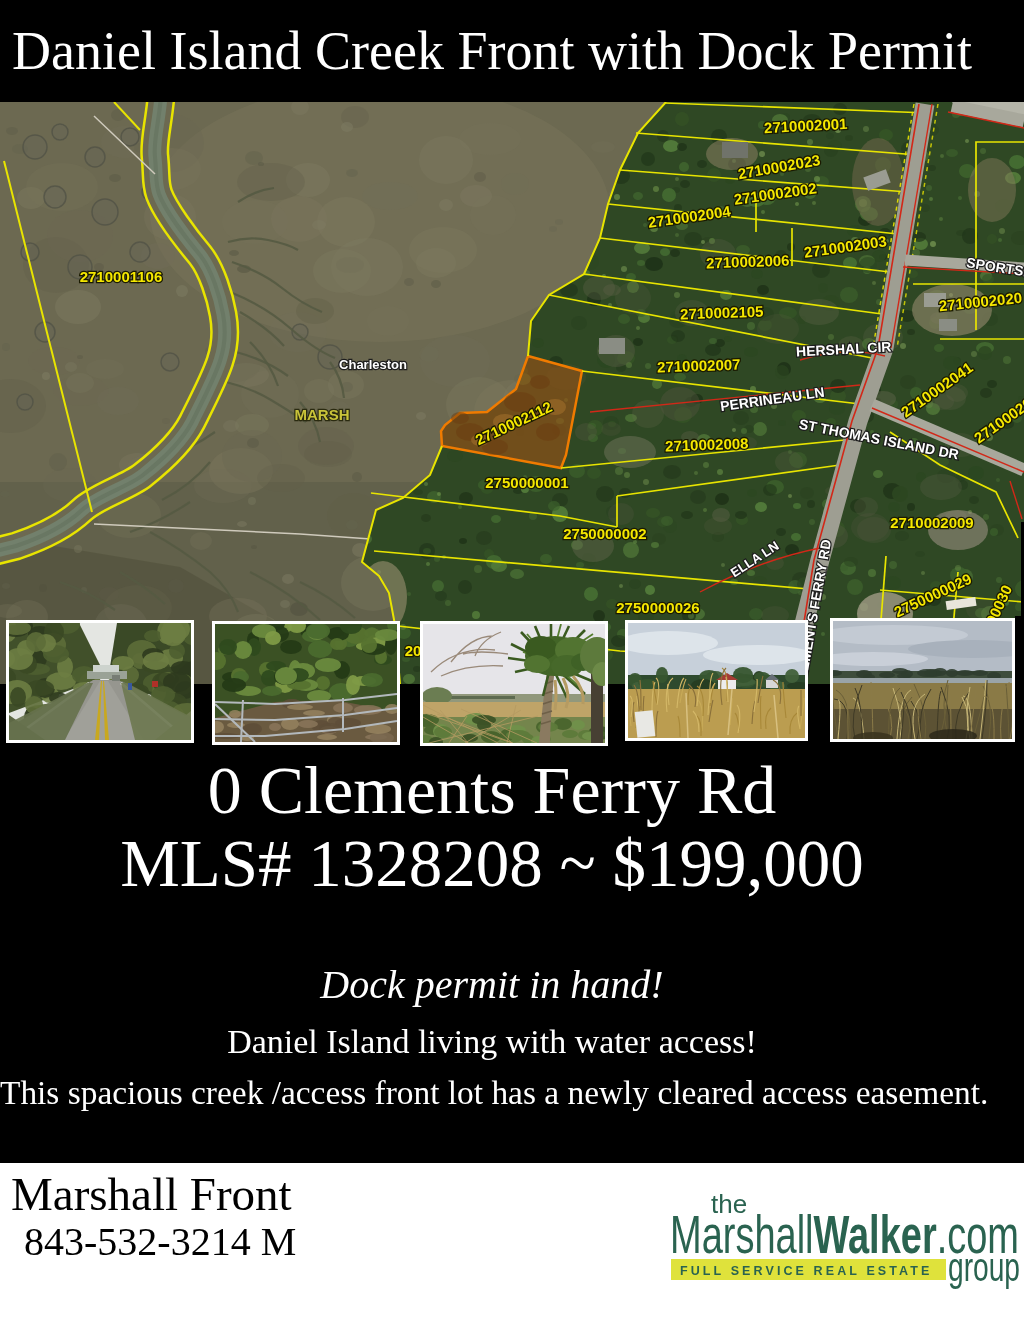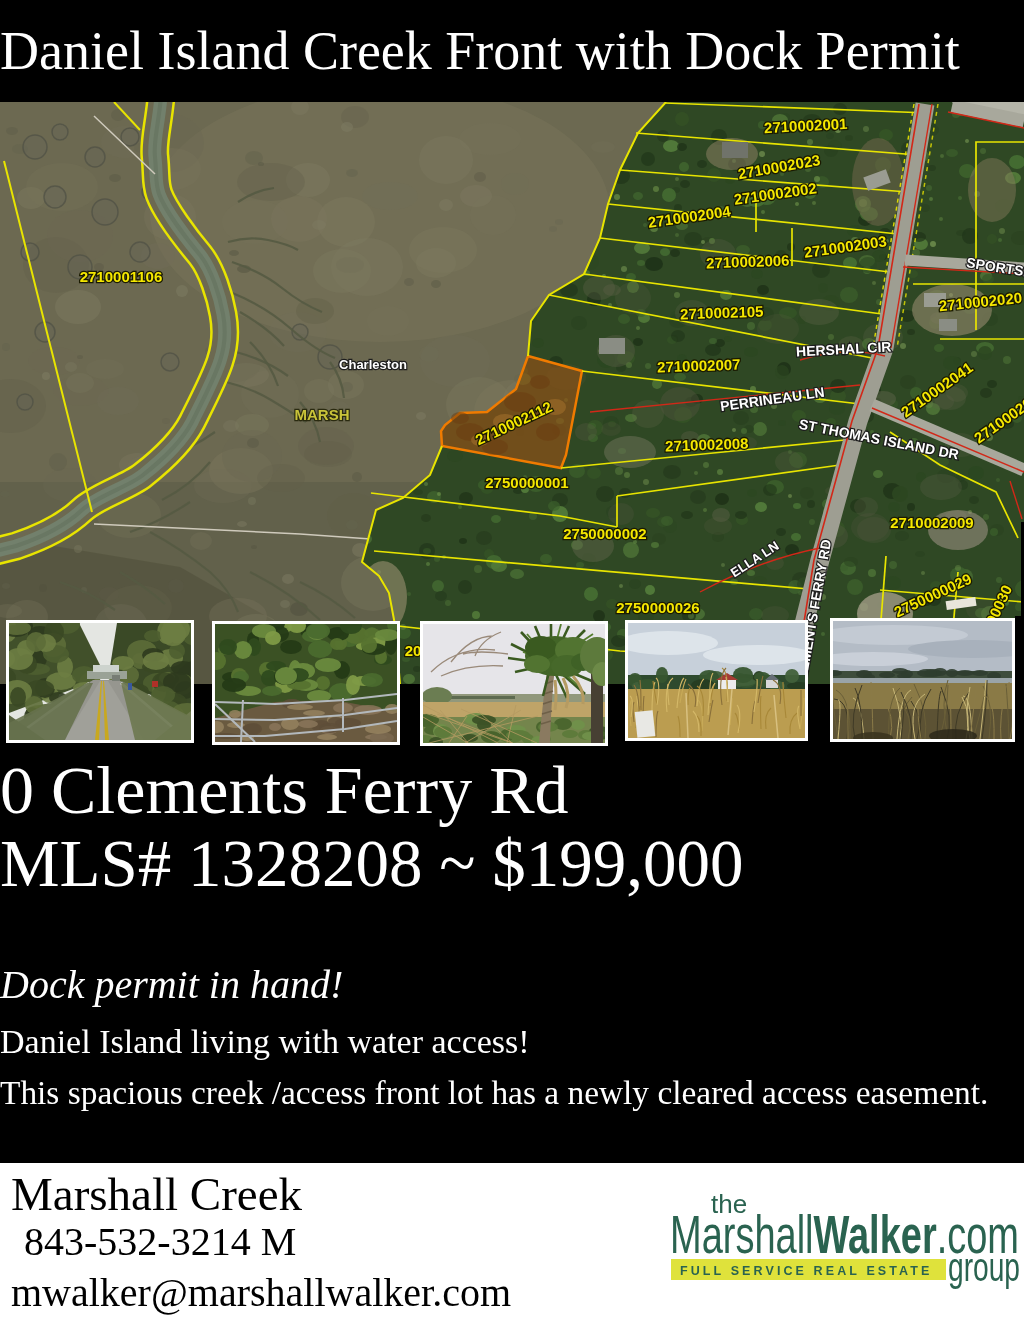--- a/index.html
+++ b/index.html
@@ -1,15 +1,15 @@
 <!DOCTYPE html>
 <html><head><meta charset="utf-8"><style>
 html,body{margin:0;padding:0;background:#000;width:1024px;height:1325px;overflow:hidden}
 body{position:relative;font-family:"Liberation Serif",serif;color:#fff}
-.ctr{position:absolute;left:0;width:984px;text-align:left;line-height:1;white-space:nowrap}
+.ctr{position:absolute;left:0;width:984px;text-align:center;line-height:1;white-space:nowrap}
 .pl{font-family:"Liberation Sans",sans-serif}
 text.pl{}
 </style></head><body>
 
 <div class="ctr" style="top:24px;font-size:54px">Daniel Island Creek Front with Dock Permit</div>
 
 <svg width="1024" height="582" viewBox="0 0 1024 582" xmlns="http://www.w3.org/2000/svg" style="position:absolute;left:0;top:102px">
 <defs>
 <clipPath id="mapclip">
         <rect x="0" y="0" width="1024" height="582"></rect>
@@ -1433,25 +1433,24 @@
 <div class="ctr" style="top:830px;font-size:67px">MLS# 1328208 ~ $199,000</div>
 
 <div class="ctr" style="top:965px;font-size:40px;font-weight:normal;font-style:italic">Dock permit in hand!</div>
 
 <div class="ctr" style="top:1025px;font-size:34px">Daniel Island living with water access!</div>
 
 <div class="ctr" style="top:1076px;font-size:33.4px">This spacious creek /access front lot has a newly cleared access easement.</div>
 
 <div style="position:absolute;left:0;top:1163px;width:1024px;height:162px;background:#fff;color:#000">
 
-<div style="position:absolute;left:11px;top:8.2px;font-size:47px;line-height:1">Marshall Creek</div>
+<div style="position:absolute;left:11px;top:8.2px;font-size:47px;line-height:1">Marshall Front</div>
 
 <div style="position:absolute;left:24px;top:58.5px;font-size:40px;line-height:1">843-532-3214 M</div>
 
-<div style="position:absolute;left:11px;top:109.5px;font-size:40px;line-height:1">mwalker@marshallwalker.com</div>
 </div>
 <svg width="368" height="120" viewBox="0 0 368 120" style="position:absolute;left:654px;top:1180px" font-family="Liberation Sans, sans-serif">
 
 <text x="57" y="33" font-size="26" fill="#2a6350">the</text>
 
 <text x="16" y="73" font-size="53" fill="#2a6350" textLength="349" lengthAdjust="spacingAndGlyphs">Marshall<tspan font-weight="bold">Walker</tspan>.com</text>
 
 <rect x="17" y="79" width="275" height="21" fill="#dfe23b"></rect>
 <text x="26" y="95" font-size="12.5" font-weight="bold" fill="#2a6350" letter-spacing="3.1">FULL SERVICE REAL ESTATE</text>
 

